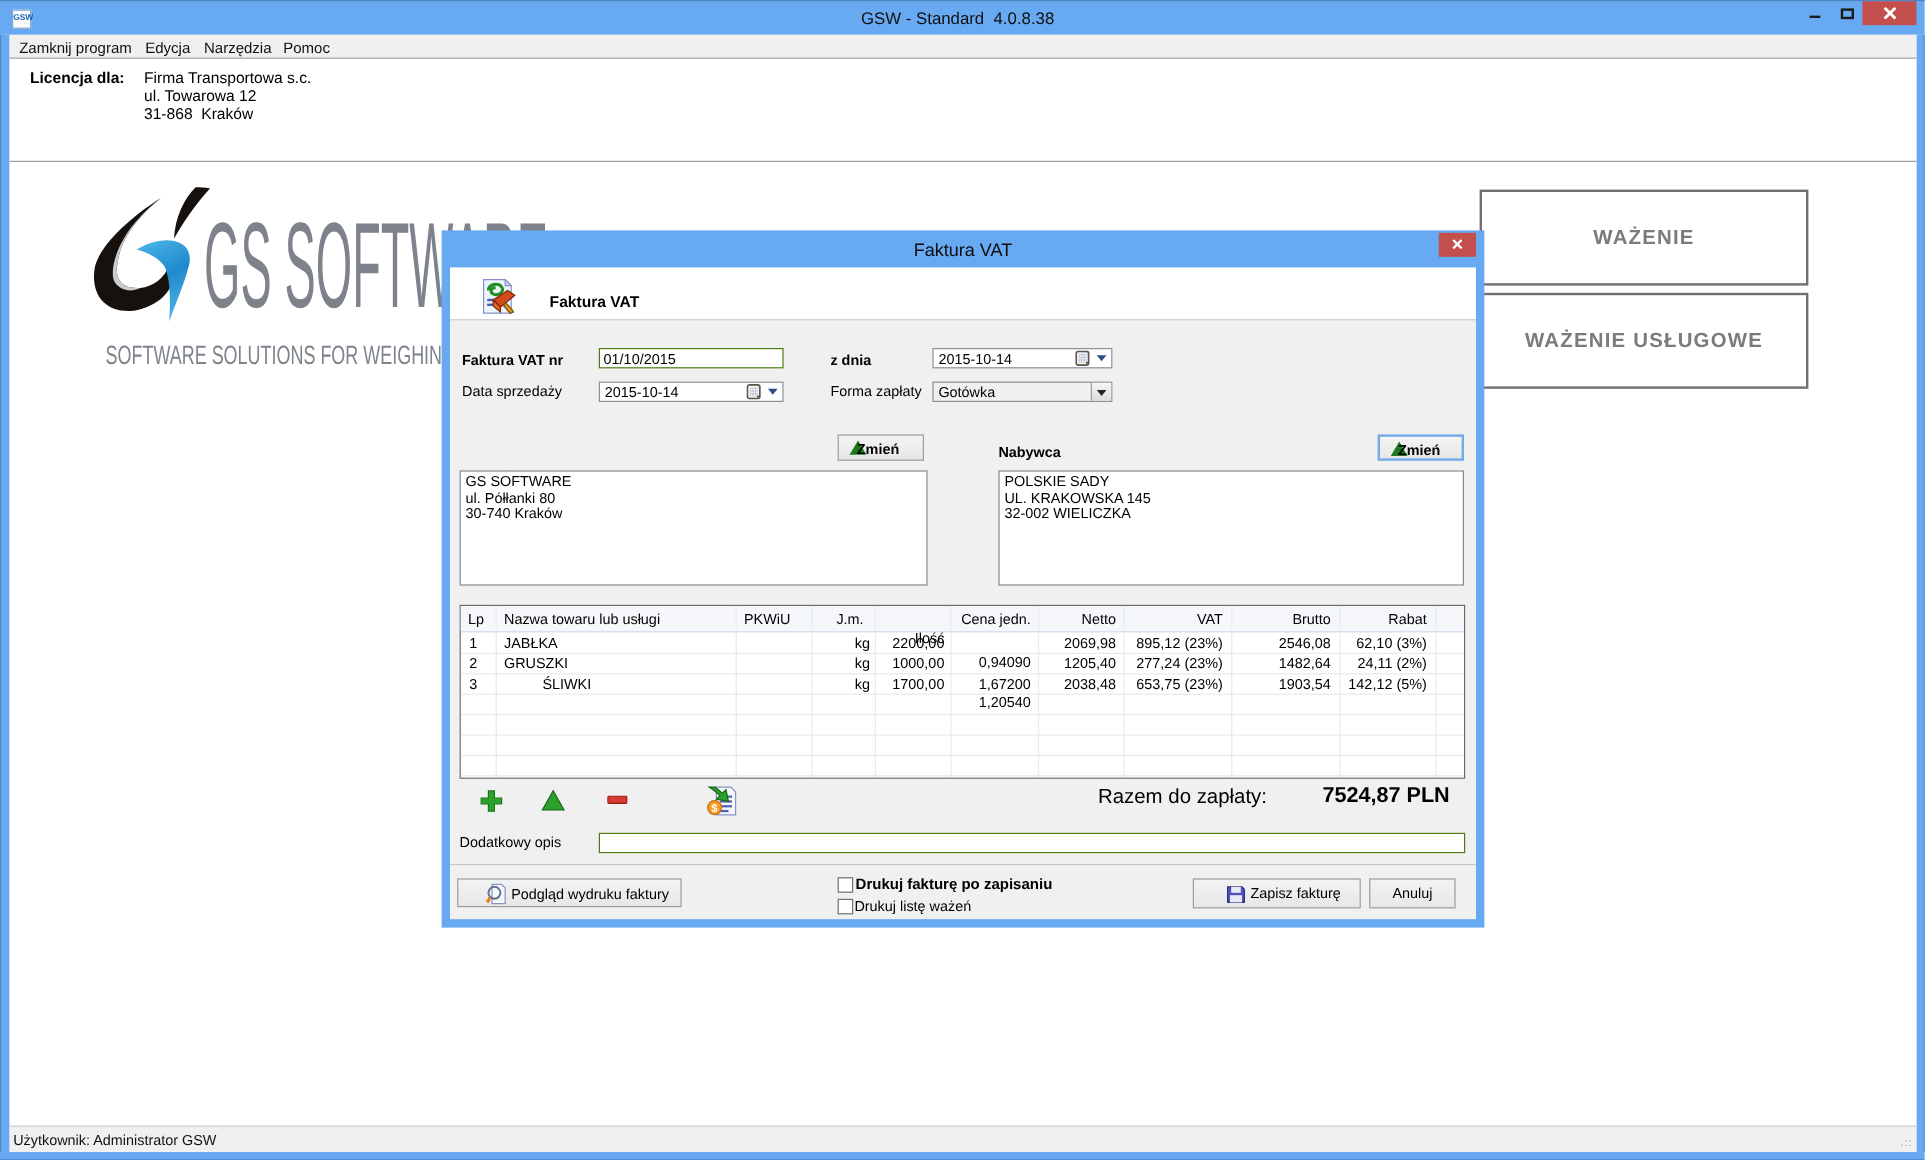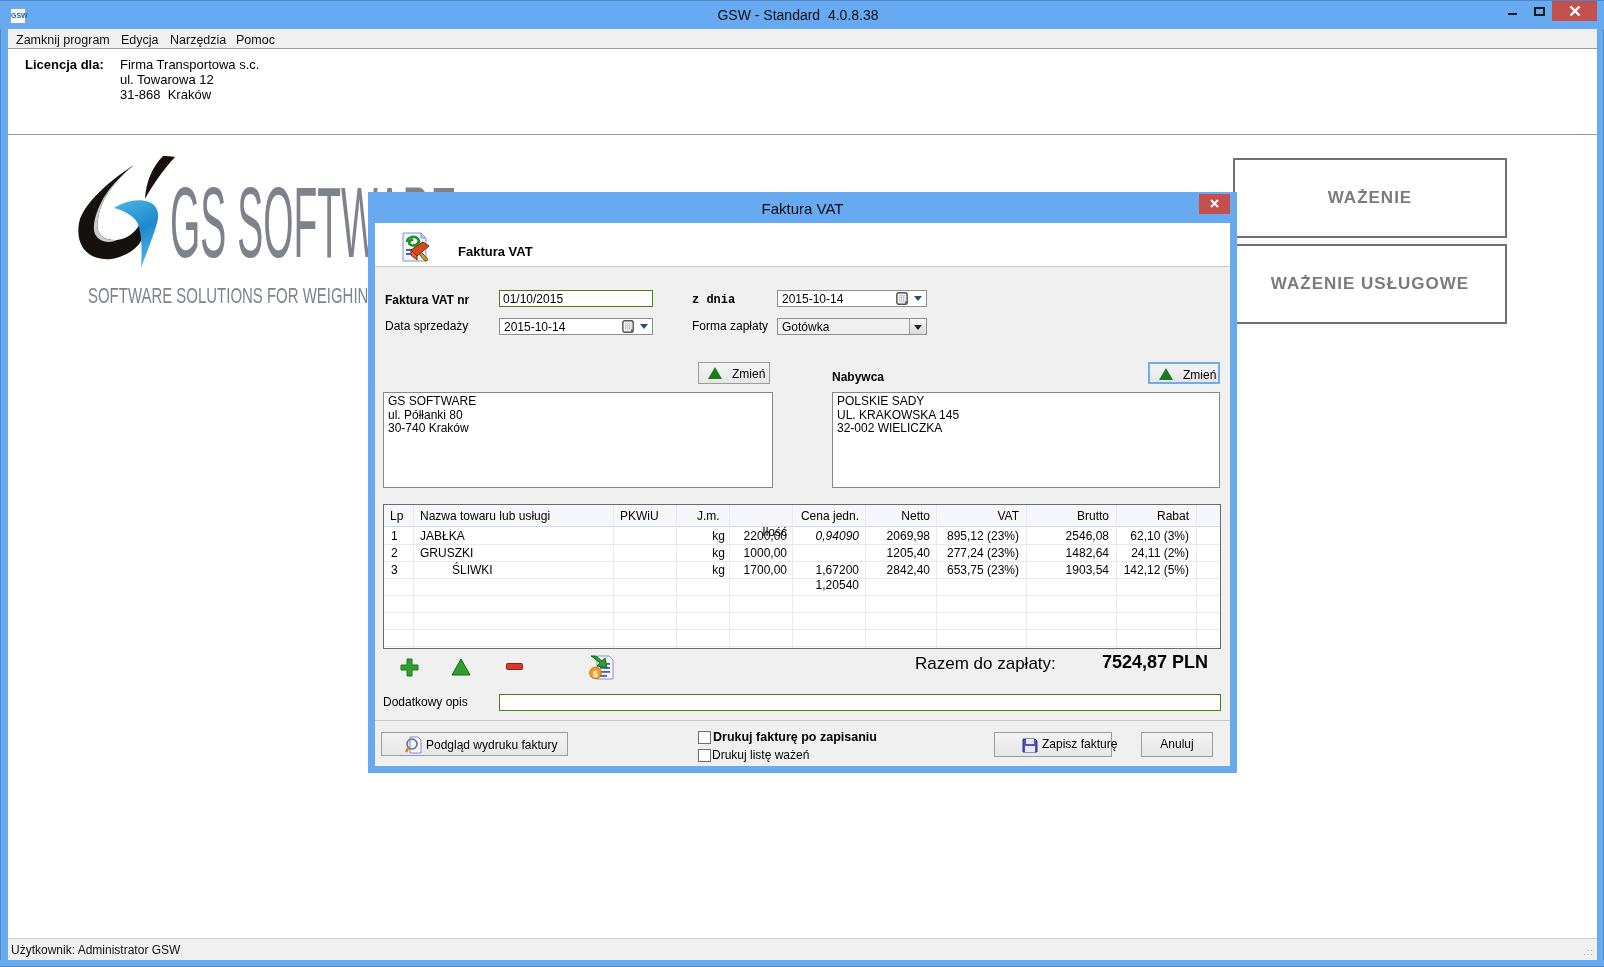--- a/index.html
+++ b/index.html
@@ -38,21 +38,21 @@
   #dlghdr b { position:absolute; left:83px; top:21px; font-size:13px; }
 
   label { position:absolute; }
   .bold { font-weight:bold; }
   .tbox { position:absolute; background:#fff; border:1px solid #4d7c0f; font-size:12px; padding:1px 3px; line-height:14px; }
   .combo { position:absolute; background:#fff; border:1px solid #8b9097; font-size:12px; }
   .combo .txt { position:absolute; left:4px; top:1px; }
 
   .zmien { position:absolute; width:72px; height:22px; background:linear-gradient(#f4f4f4,#e6e6e6); border:1px solid #9c9c9c; font-size:12px; }
   .zmien .tri { position:absolute; left:9px; top:4px; width:0; height:0; border-left:7px solid transparent; border-right:7px solid transparent; border-bottom:12px solid #1c7a1c; }
-  .zmien .tlabel { position:absolute; left:33px; top:4px; }
+  .zmien .tlabel { position:absolute; left:15px; top:4px;font-weight:bold; }
 
   .tarea { position:absolute; width:390px; height:96px; background:#fff; border:1px solid #828790; font-size:12px; line-height:13.5px; padding:2px 4px; }
 
   
   #grid { left:8px; top:281px; width:838px; height:145px; background:#fff; border:1px solid #6b6b6b; }
   .gv { position:absolute; top:0; width:1px; height:143px; background:#e7ebf2; }
   .gh { position:absolute; left:0; width:836px; height:1px; background:#e9e9e9; }
   .gcell { position:absolute; font-size:12px; white-space:nowrap; }
   .r { text-align:right; }
 
@@ -134,21 +134,21 @@
         <rect x="7" y="21" width="10" height="2" fill="#4a5fae"></rect>
         <path d="M8 10 C 8 5, 16 3, 19 7 C 22 11, 16 15, 12 13 C 9 11.5, 10 8, 14 7.5" fill="none" stroke="#1f8f1f" stroke-width="2.5"></path>
         <path d="M12 18 L24 10 L30 14 L18 24 Z" fill="#d44a18" stroke="#7a2a0c"></path>
         <path d="M12 18 L18 24 L18 28 L12 23 Z" fill="#e8682a" stroke="#7a2a0c"></path>
         <path d="M22 20 L27 25 L29 28 L26 29 L21 23 Z" fill="#d9952a" stroke="#7a5210"></path>
       </svg>
     </div>
 
     <label class="bold" style="left:10px; top:70px; font-size:12px;">Faktura VAT nr</label>
     <div class="tbox" style="left:124px; top:67px; width:154px; height:17px;">01/10/2015</div>
-    <label class="bold" style="left:317px; top:70px; font-size:12px;font-family:Liberation Mono, monospace;">z dnia</label>
+    <label class="bold" style="left:317px; top:70px; font-size:12px;">z dnia</label>
     <div class="combo" style="left:402px; top:67px; width:150px; height:17px;">
       <span class="txt">2015-10-14</span>
       <svg style="position:absolute; right:17px; top:1px;" width="13" height="13" viewBox="0 0 13 13">
           <rect x="0.8" y="0.8" width="10.4" height="11.4" rx="1.8" fill="#eef1f6" stroke="#5d5349" stroke-width="1.4"></rect>
           <rect x="3" y="3.2" width="6.5" height="7" fill="#b9c2cf"></rect>
           <g fill="#fff">
             <rect x="3.6" y="3.9" width="1.4" height="1.4"></rect>
             <rect x="5.8" y="3.9" width="1.4" height="1.4"></rect>
             <rect x="8" y="3.9" width="1.4" height="1.4"></rect>
             <rect x="3.6" y="6.2" width="1.4" height="1.4"></rect>
@@ -236,40 +236,40 @@
       <span class="gcell r" style="left:411px; top:4px; width:64px;">Cena jedn.</span>
       <span class="gcell r" style="left:484px; top:4px; width:62px;">Netto</span>
       <span class="gcell r" style="left:555px; top:4px; width:80px;">VAT</span>
       <span class="gcell r" style="left:645px; top:4px; width:80px;">Brutto</span>
       <span class="gcell r" style="left:735px; top:4px; width:70px;">Rabat</span>
 
       <span class="gcell" style="left:7px; top:24px;">1</span>
       <span class="gcell" style="left:36px; top:24px;">JABŁKA</span>
       <span class="gcell r" style="left:313px; top:24px; width:28px;">kg</span>
       <span class="gcell r" style="left:348px; top:24px; width:55px;">2200,00</span>
-      <span class="gcell r" style="left:411px; top:24px; width:64px;font-style:italic;">0,94090</span>
+      <span class="gcell r" style="left:411px; top:40px; width:64px;">0,94090</span>
       <span class="gcell r" style="left:484px; top:24px; width:62px;">2069,98</span>
       <span class="gcell r" style="left:555px; top:24px; width:80px;">895,12 (23%)</span>
       <span class="gcell r" style="left:645px; top:24px; width:80px;">2546,08</span>
       <span class="gcell r" style="left:735px; top:24px; width:70px;">62,10 (3%)</span>
       <span class="gcell" style="left:7px; top:41px;">2</span>
       <span class="gcell" style="left:36px; top:41px;">GRUSZKI</span>
       <span class="gcell r" style="left:313px; top:41px; width:28px;">kg</span>
       <span class="gcell r" style="left:348px; top:41px; width:55px;">1000,00</span>
       <span class="gcell r" style="left:411px; top:41px; width:64px;margin-top:32px;">1,20540</span>
       <span class="gcell r" style="left:484px; top:41px; width:62px;">1205,40</span>
       <span class="gcell r" style="left:555px; top:41px; width:80px;">277,24 (23%)</span>
       <span class="gcell r" style="left:645px; top:41px; width:80px;">1482,64</span>
       <span class="gcell r" style="left:735px; top:41px; width:70px;">24,11 (2%)</span>
       <span class="gcell" style="left:7px; top:58px;">3</span>
       <span class="gcell" style="left:36px; top:58px;margin-left:32px;">ŚLIWKI</span>
       <span class="gcell r" style="left:313px; top:58px; width:28px;">kg</span>
       <span class="gcell r" style="left:348px; top:58px; width:55px;">1700,00</span>
       <span class="gcell r" style="left:411px; top:58px; width:64px;">1,67200</span>
-      <span class="gcell r" style="left:484px; top:58px; width:62px;">2842,40</span>
+      <span class="gcell r" style="left:484px; top:58px; width:62px;">2038,48</span>
       <span class="gcell r" style="left:555px; top:58px; width:80px;">653,75 (23%)</span>
       <span class="gcell r" style="left:645px; top:58px; width:80px;">1903,54</span>
       <span class="gcell r" style="left:735px; top:58px; width:70px;">142,12 (5%)</span>
     </div>
 
     <svg class="abs" style="left:24px; top:434px;" width="22" height="20" viewBox="0 0 22 20">
         <path d="M8 2 h5 v6 h6 v5 h-6 v6 h-5 v-6 H2 V8 h6 Z" fill="#2ea02e" stroke="#1a7a1a"></path>
       </svg>
     <svg class="abs" style="left:76px; top:435px;" width="20" height="18" viewBox="0 0 20 18">
         <path d="M10 1 L19 17 L1 17 Z" fill="#2ea02e" stroke="#146914"></path>
@@ -302,21 +302,21 @@
           <path d="M5 1 L13 1 L16 4 L16 17 L5 17 Z" fill="#f4f6fa" stroke="#8891c8"></path>
           <circle cx="7" cy="8" r="5" fill="none" stroke="#607090" stroke-width="1.6"></circle>
           <path d="M3.5 11.5 L1 16" stroke="#e08020" stroke-width="2.5"></path>
         </svg>
       <span style="position:absolute; left:44px; top:5px;">Podgląd wydruku faktury</span>
     </div>
     <span class="cb" style="left:323px; top:508px;"></span>
     <span class="abs bold" style="left:338px; top:507px; font-size:12.5px;">Drukuj fakturę po zapisaniu</span>
     <span class="cb" style="left:323px; top:526px;"></span>
     <span class="abs" style="left:337px; top:525px; font-size:12px;">Drukuj listę ważeń</span>
-    <div class="btn" style="left:619px; top:509px; width:118px; height:25px;padding-left:36px;">
+    <div class="btn" style="left:619px; top:509px; width:140px; height:25px;padding-left:36px;">
       <svg style="position:absolute; left:27px; top:4px;" width="16" height="16" viewBox="0 0 16 16">
           <path d="M1 2 L13 2 L15 4 L15 15 L1 15 Z" fill="#5050c0" stroke="#303080"></path>
           <rect x="4" y="2" width="8" height="5" fill="#e8e8f4"></rect>
           <rect x="3" y="9" width="10" height="6" fill="#e8e8f4"></rect>
         </svg>
       <span style="position:absolute; left:47px; top:4px;">Zapisz fakturę</span>
     </div>
     <div class="btn" style="left:766px; top:509px; width:72px; height:25px; text-align:center; line-height:23px;">Anuluj</div>
   </div>
 </div>

